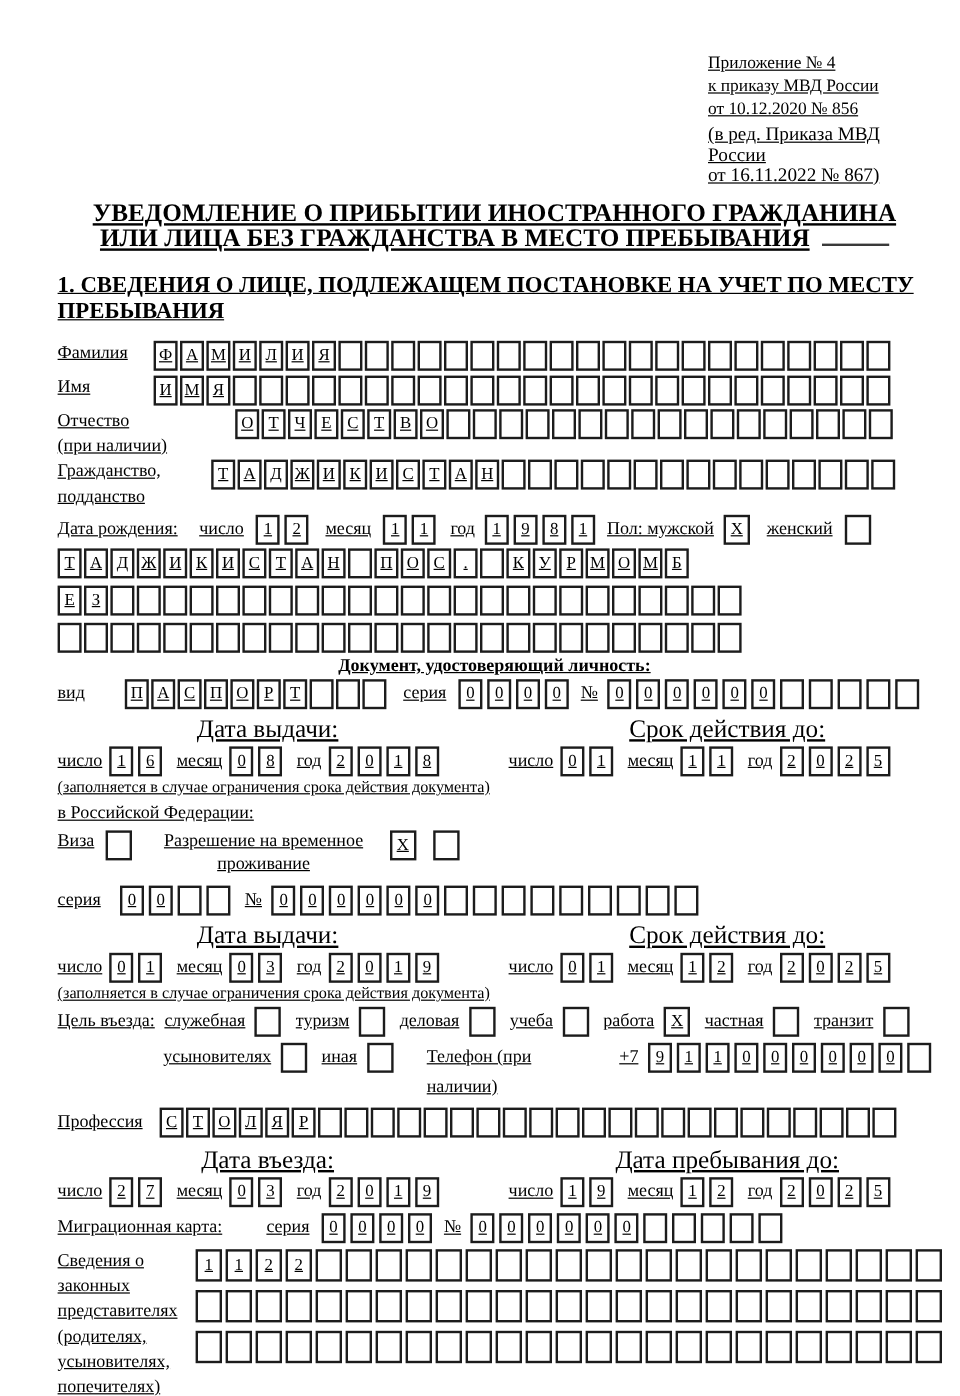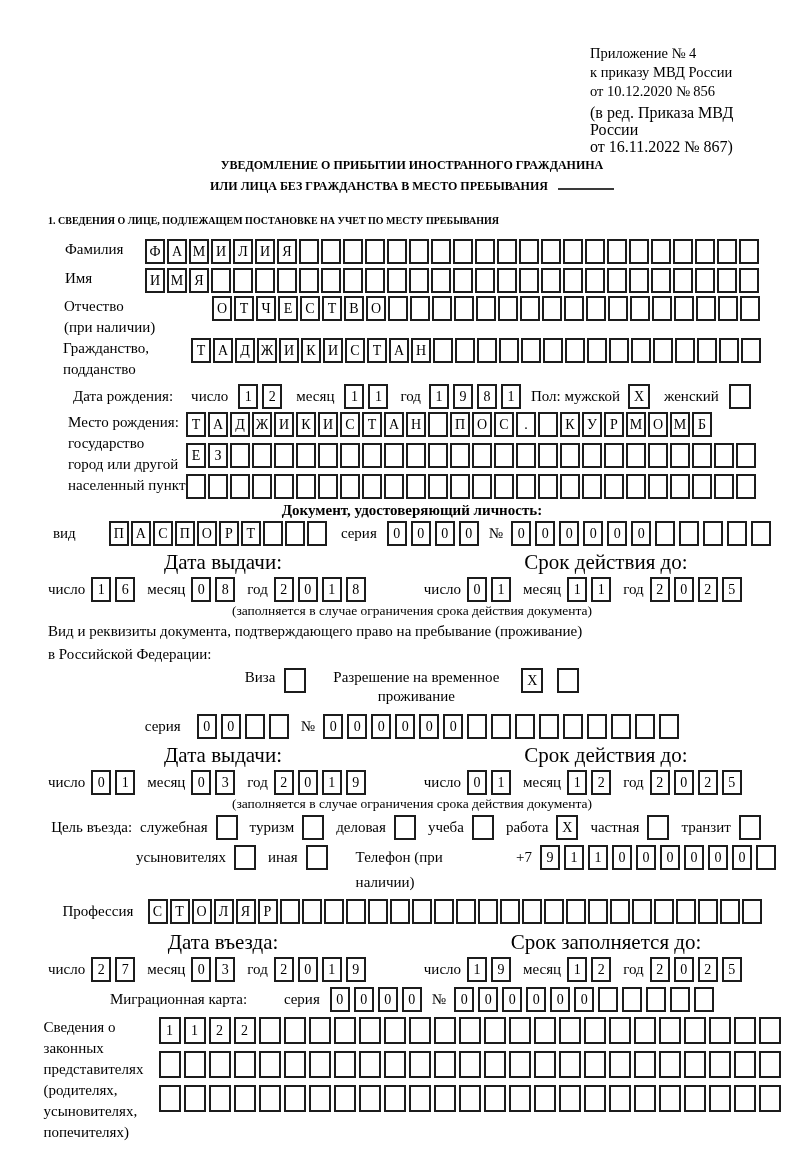--- a/index.html
+++ b/index.html
@@ -1,30 +1,30 @@
 <!DOCTYPE html>
 <html><head>
 <meta charset="utf-8">
 <style>
   html,body{margin:0;padding:0;background:#fff;}
   body{width:800px;height:1163px;font-family:"Liberation Serif",serif;color:#000;overflow:hidden;}
-  .page{box-sizing:border-box;width:800px;height:1163px;padding:44px 24px 2px 48px;position:relative;}
+  .page{box-sizing:border-box;width:800px;height:1163px;padding:44px 24px 2px 48px;position:relative;text-decoration:underline;}
 
   
   .hdr{margin-left:542px;font-size:14.5px;line-height:19px;}
   .hdr .small{font-size:16px;line-height:17px;}
   .hdr .gap{margin-top:3px;}
   .forma{text-align:right;margin-right:36px;font-weight:bold;font-size:15.5px;margin-top:12px;letter-spacing:.5px;}
 
-  .title{text-align:center;font-weight:bold;font-size:12px;line-height:21px;}
+  .title{text-align:center;font-weight:bold;font-size:21px;line-height:21px;margin-top:12px;}
   .blank-line{display:inline-block;width:56px;border-bottom:2px solid #3a3a3a;margin-left:10px;}
-  .sec-heading{font-weight:bold;font-size:10px;margin-top:18px;}
+  .sec-heading{font-weight:bold;font-size:19px;margin-top:18px;}
 
   
-  .row{display:flex;align-items:flex-start;margin-top:4px;justify-content:center;}
+  .row{display:flex;align-items:flex-start;margin-top:4px;}
   .lbl{font-size:15px;line-height:20px;flex-shrink:0;}
   .lbl-block div{font-size:15px;line-height:21px;}
 
   
   .cells{display:flex;gap:2px;flex-wrap:nowrap;}
   .cell{box-sizing:border-box;width:20px;height:25px;border:2px solid #1c1c1c;display:flex;align-items:center;justify-content:center;font-size:14px;flex-shrink:0;background:#fff;}
   .cell.big{width:22px;height:27px;}
   .dcells{gap:4px;}
   .checkbox{box-sizing:border-box;width:22px;height:25px;border:2px solid #1c1c1c;display:inline-flex;align-items:center;justify-content:center;font-size:14px;flex-shrink:0;}
 
@@ -34,21 +34,21 @@
   .dpair{margin-top:4px;}
   .dpair-heads{display:flex;font-size:21px;}
   .dpair-heads .dh{text-align:center;}
   .dh.l{width:350px;}
   .dh.r{width:340px;margin-left:38px;}
   .dpair-row{display:flex;margin-top:2px;}
   .dgroup{display:flex;align-items:flex-start;}
   .dgroup .dl{margin-right:6px;}
   .dgroup .dcells{margin-right:12px;}
   .dgroup.right{margin-left:46px;}
-  .note{font-size:13.5px;text-align:center;margin-top:1px;}
+  .note{font-size:13.5px;text-align:left;margin-top:1px;}
 
   
   .opts{margin-top:5px;align-items:flex-start;}
   .opt{display:flex;align-items:flex-start;margin-right:14px;}
   .opt .olabel{font-size:15px;line-height:19px;margin-right:9px;}
   .opt .olabel.wrap{width:192px;text-align:center;}
 
   .purpose-row .plabel{font-size:15px;line-height:25px;margin-right:8px;}
   .purpose-row .checkbox{margin-right:12px;}
 
@@ -231,26 +231,20 @@
         <span class="cell">8</span>
         <span class="cell">1</span>
       </span>
     <span class="dl" style="margin:0 8px 0 10px">Пол: мужской</span>
     <span class="checkbox">X</span>
     <span class="dl" style="margin:0 10px 0 14px">женский</span>
     <span class="checkbox"></span>
   </div>
 
   <div class="row" style="margin-top:3px">
-    <span class="lbl-block" style="width:118px;flex-shrink:0">
-      <div>Место рождения:</div>
-      <div>государство</div>
-      <div>город или другой</div>
-      <div>населенный пункт</div>
-    </span>
     <span>
       <div class="cells">
           <span class="cell">Т</span>
           <span class="cell">А</span>
           <span class="cell">Д</span>
           <span class="cell">Ж</span>
           <span class="cell">И</span>
           <span class="cell">К</span>
           <span class="cell">И</span>
           <span class="cell">С</span>
@@ -410,21 +404,20 @@
             <span class="cell">2</span>
             <span class="cell">0</span>
             <span class="cell">2</span>
             <span class="cell">5</span>
           </span>
       </span>
     </div>
   </div>
   <div class="note">(заполняется в случае ограничения срока действия документа)</div>
 
-  <div style="font-size:15px;margin-top:4px">Вид и реквизиты документа, подтверждающего право на пребывание (проживание)</div>
   <div style="font-size:15px;margin-top:6px">в Российской Федерации:</div>
 
   <div class="row opts">
     <span class="opt">
       <span class="olabel">Виза</span>
       <span class="checkbox"></span>
     </span>
     <span class="opt">
       <span class="olabel wrap">Разрешение на временное проживание</span>
       <span class="checkbox">X</span>
@@ -578,21 +571,21 @@
         <span class="cell"></span>
         <span class="cell"></span>
         <span class="cell"></span>
         <span class="cell"></span>
       </span>
   </div>
 
   <div class="dpair" style="margin-top:6px">
     <div class="dpair-heads">
       <span class="dh l">Дата въезда:</span>
-      <span class="dh r">Срок заполняется до:</span>
+      <span class="dh r">Дата пребывания до:</span>
     </div>
     <div class="dpair-row">
       <span class="dgroup">
         <span class="dl">число</span>
         <span class="cells dcells">
             <span class="cell">2</span>
             <span class="cell">7</span>
           </span>
         <span class="dl">месяц</span>
         <span class="cells dcells">

